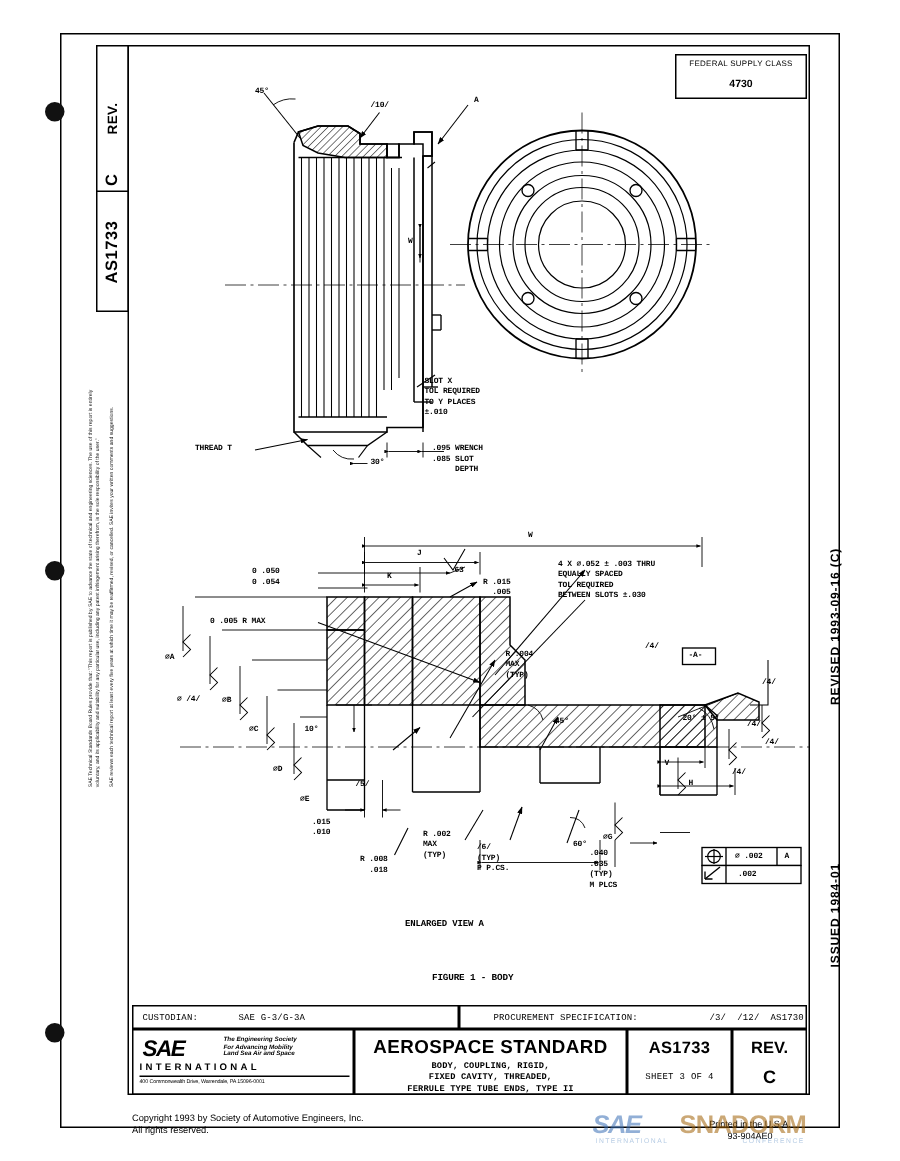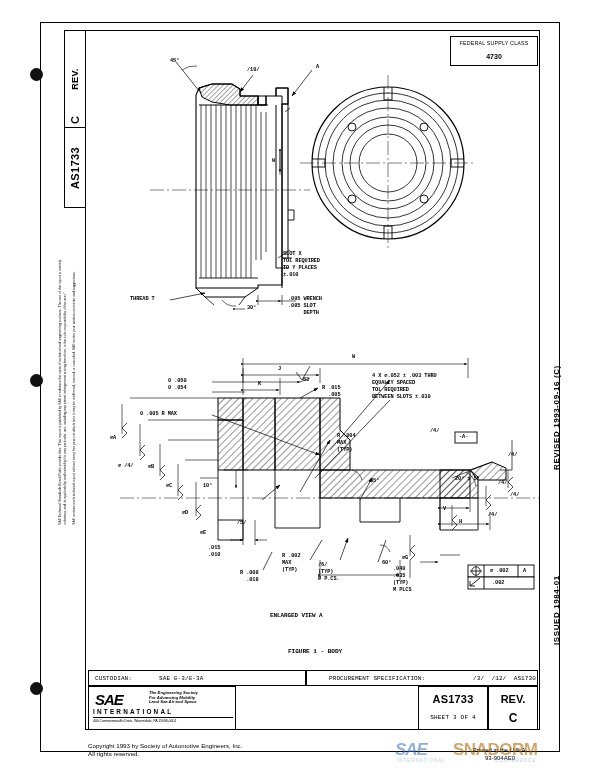--- a/index.html
+++ b/index.html
@@ -500,20 +500,28 @@
     <div class="sae-tag">
       <div>The Engineering Society</div>
       <div>For Advancing Mobility</div>
       <div>Land Sea Air and Space</div>
     </div>
     <div class="sae-intl">INTERNATIONAL</div>
     <div class="sae-addr">400 Commonwealth Drive, Warrendale, PA  15096-0001</div>
     <div style="position:absolute;left:4px;top:30px;width:140px;border-top:1px solid #000;"></div>
   </div>
 
+  <div class="tb tb-main">
+    <div class="as-title">AEROSPACE STANDARD</div>
+    <div class="as-sub">
+      <div>BODY, COUPLING, RIGID,</div>
+      <div>FIXED CAVITY, THREADED,</div>
+      <div>FERRULE TYPE TUBE ENDS, TYPE II</div>
+    </div>
+  </div>
 
   <div class="tb tb-num">
     <div class="num-main">AS1733</div>
     <div class="num-sheet">SHEET 3 OF 4</div>
   </div>
 
   <div class="tb tb-rev">
     <div class="rev-lab">REV.</div>
     <div class="rev-val">C</div>
   </div>

